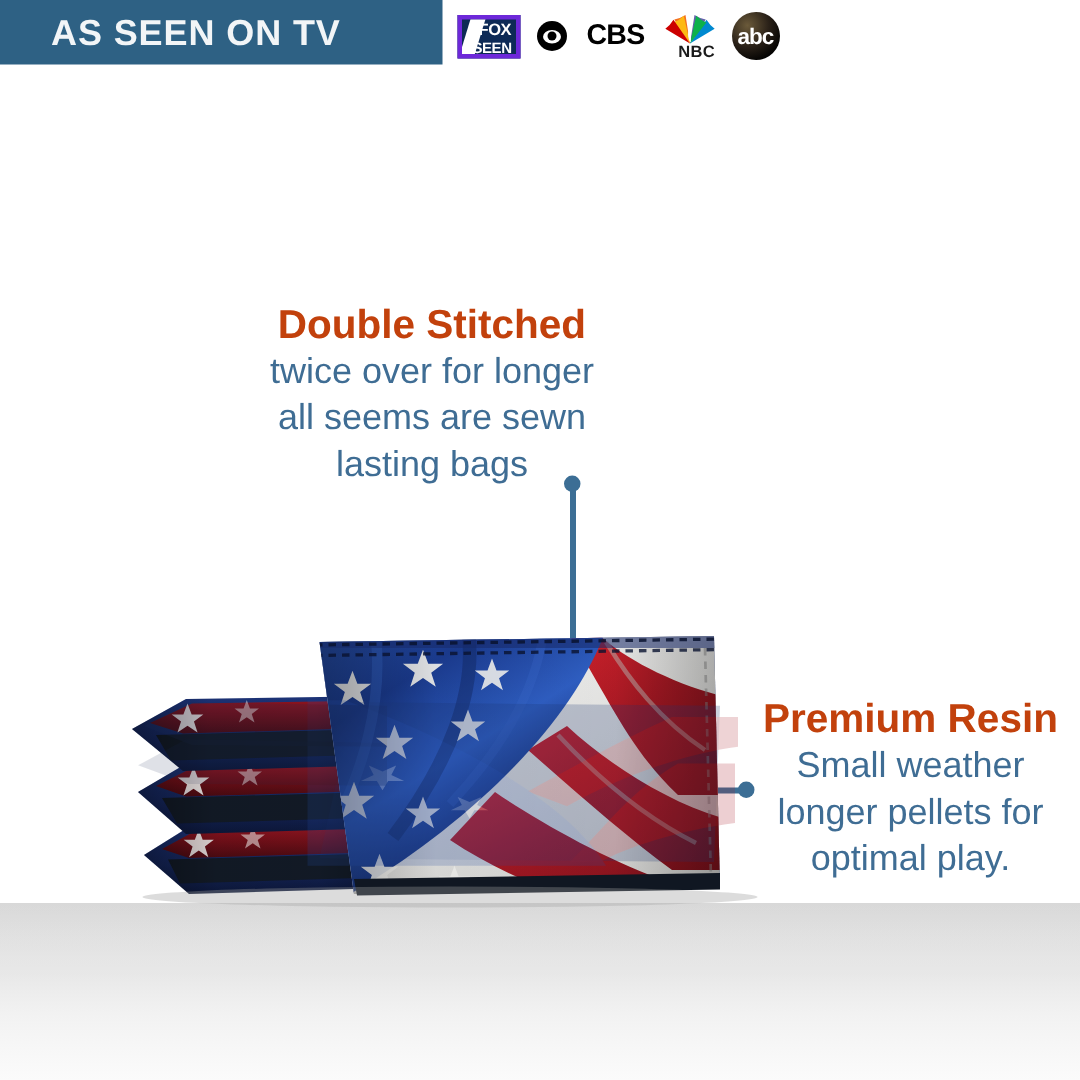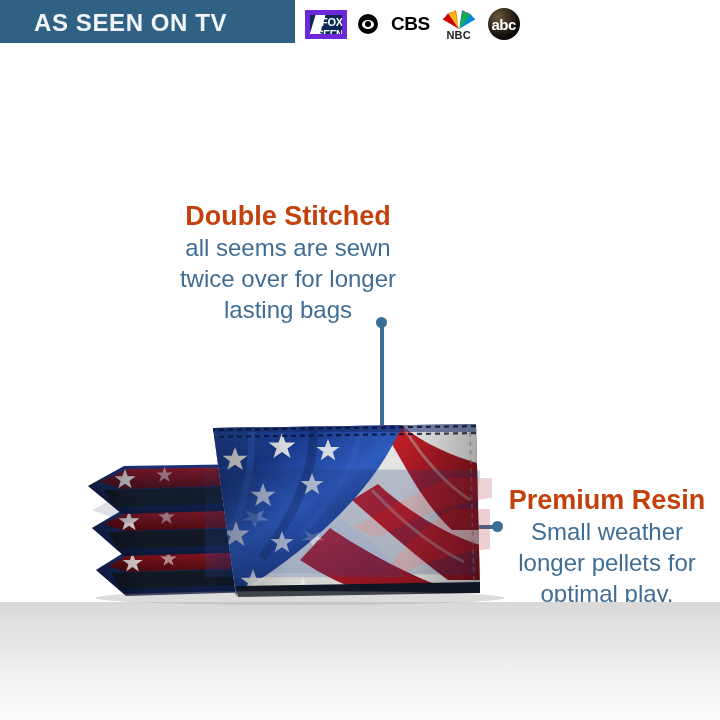--- a/index.html
+++ b/index.html
@@ -47,21 +47,21 @@
     height: 40px;
     display: flex;
     align-items: center;
     gap: 11px;
   }
   .logo-foxnews {
     position: relative;
     width: 42px;
     height: 29px;
     background: #0d2a56;
-    border: 5px solid #6d28d9;
+    border: 3px solid #6d28d9;
     box-sizing: border-box;
     overflow: hidden;
   }
   .logo-foxnews .fox-slash {
     position: absolute;
     left: 1px;
     top: -3px;
     width: 10px;
     height: 36px;
     background: #ffffff;
@@ -125,21 +125,21 @@
     font-size: 19px;
     font-weight: bold;
     color: #000000;
     letter-spacing: -0.5px;
     font-family: "Liberation Sans", sans-serif;
   }
 
   .logo-nbc {
     display: flex;
     flex-direction: column;
-    align-items: center;
+    align-items: flex-end;
     width: 36px;
   }
   .nbc-word {
     font-size: 11px;
     font-weight: bold;
     color: #1a1a1a;
     letter-spacing: 0.2px;
     margin-top: -1px;
     font-family: "Liberation Sans", sans-serif;
   }
@@ -181,21 +181,21 @@
   .callout-body div { white-space: nowrap; }
 
   #callout-stitched {
     left: 148px;
     top: 200px;
     width: 280px;
     text-align: center;
   }
   #callout-resin {
     left: 494px;
-    top: 484px;
+    top: 463px;
     width: 226px;
     text-align: center;
   }
 
   
   .leader-line { position: absolute; background: #3c6e95; }
   .leader-dot {
     position: absolute;
     width: 11px;
     height: 11px;
@@ -282,22 +282,22 @@
 
     <div class="logo-abc">
       <div class="abc-word">abc</div>
     </div>
 
   </div>
 
   <div class="callout" id="callout-stitched">
     <div class="callout-title">Double Stitched</div>
     <div class="callout-body">
+      <div>twice over for longer</div>
       <div>all seems are sewn</div>
-      <div>twice over for longer</div>
       <div>lasting bags</div>
     </div>
   </div>
 
   <div class="callout" id="callout-resin">
     <div class="callout-title">Premium Resin</div>
     <div class="callout-body">
       <div>Small weather</div>
       <div>longer pellets for</div>
       <div>optimal play.</div>

